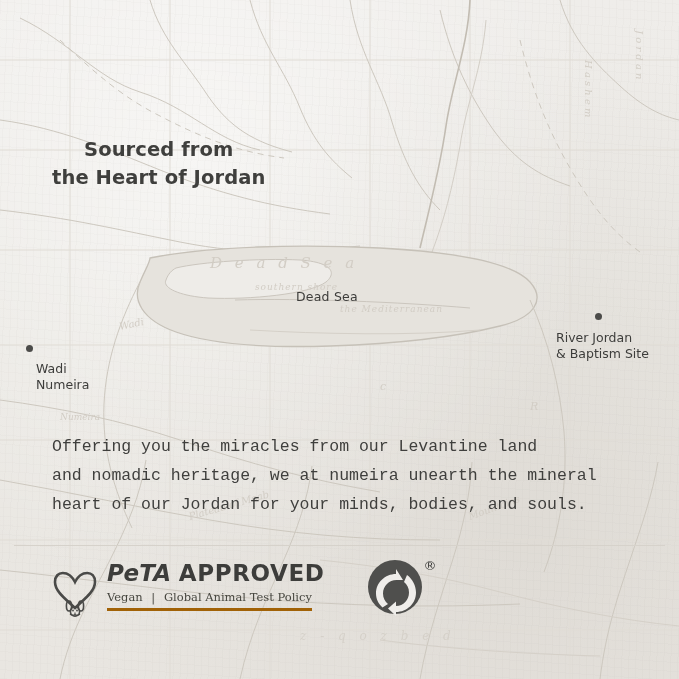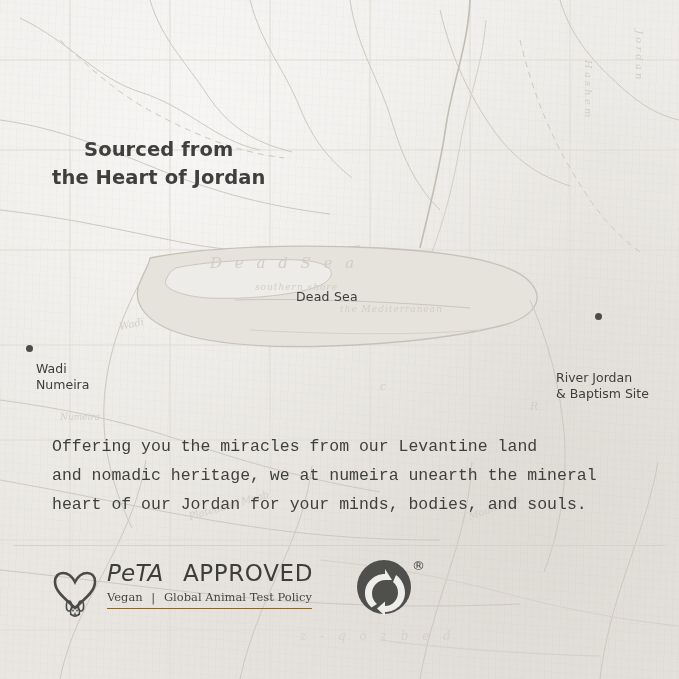--- a/index.html
+++ b/index.html
@@ -61,21 +61,21 @@
     position: absolute;
     font-family: "DejaVu Sans", sans-serif;
     font-weight: 400;
     font-size: 12.5px;
     line-height: 16px;
     color: #3d3d3b;
     white-space: pre-line;
   }
   .label.dead-sea { left: 296px; top: 289px; letter-spacing: .2px; }
   .label.wadi { left: 36px; top: 361px; text-align: left; }
-  .label.river-jordan { left: 556px; top: 330px; font-weight: 400; font-size: 12.5px; margin-top: 40px; }
+  .label.river-jordan { left: 556px; top: 330px; font-weight: 400; font-size: 12.5px; }
 
   .dot {
     position: absolute;
     width: 7px;
     height: 7px;
     border-radius: 50%;
     background: #4b4b49;
   }
   .dot.wadi-dot { left: 26px; top: 345px; }
   .dot.jordan-dot { left: 595px; top: 313px; }
@@ -121,34 +121,33 @@
   .peta-bunny { width: 46px; height: 62px; flex: 0 0 auto; }
   .peta-text { padding-top: 4px; }
   .peta-title {
     font-family: "DejaVu Sans", sans-serif;
     font-size: 23px;
     line-height: 26px;
     color: #3d3d3b;
     letter-spacing: .2px;
   }
   .peta-title .peta-word {
-    font-weight: 400;
+    font-weight: 700;
     font-style: italic;
   }
   .peta-title .approved-word {
-    font-weight: 400;
+    font-weight: 700;
     letter-spacing: .6px;
-    margin-left: 12px;
   }
   .peta-sub {
     margin-top: 3px;
     font-family: "DejaVu Serif", serif;
     font-size: 11.5px;
     color: #46463f;
-    border-bottom: 1px solid #a16207;
+    border-bottom: 3px solid #a16207;
     padding-bottom: 4px;
     display: inline-block;
   }
   .peta-sub .sep { padding: 0 5px; }
 
   .recycle {
     position: relative;
     width: 58px;
     height: 58px;
     flex: 0 0 auto;

